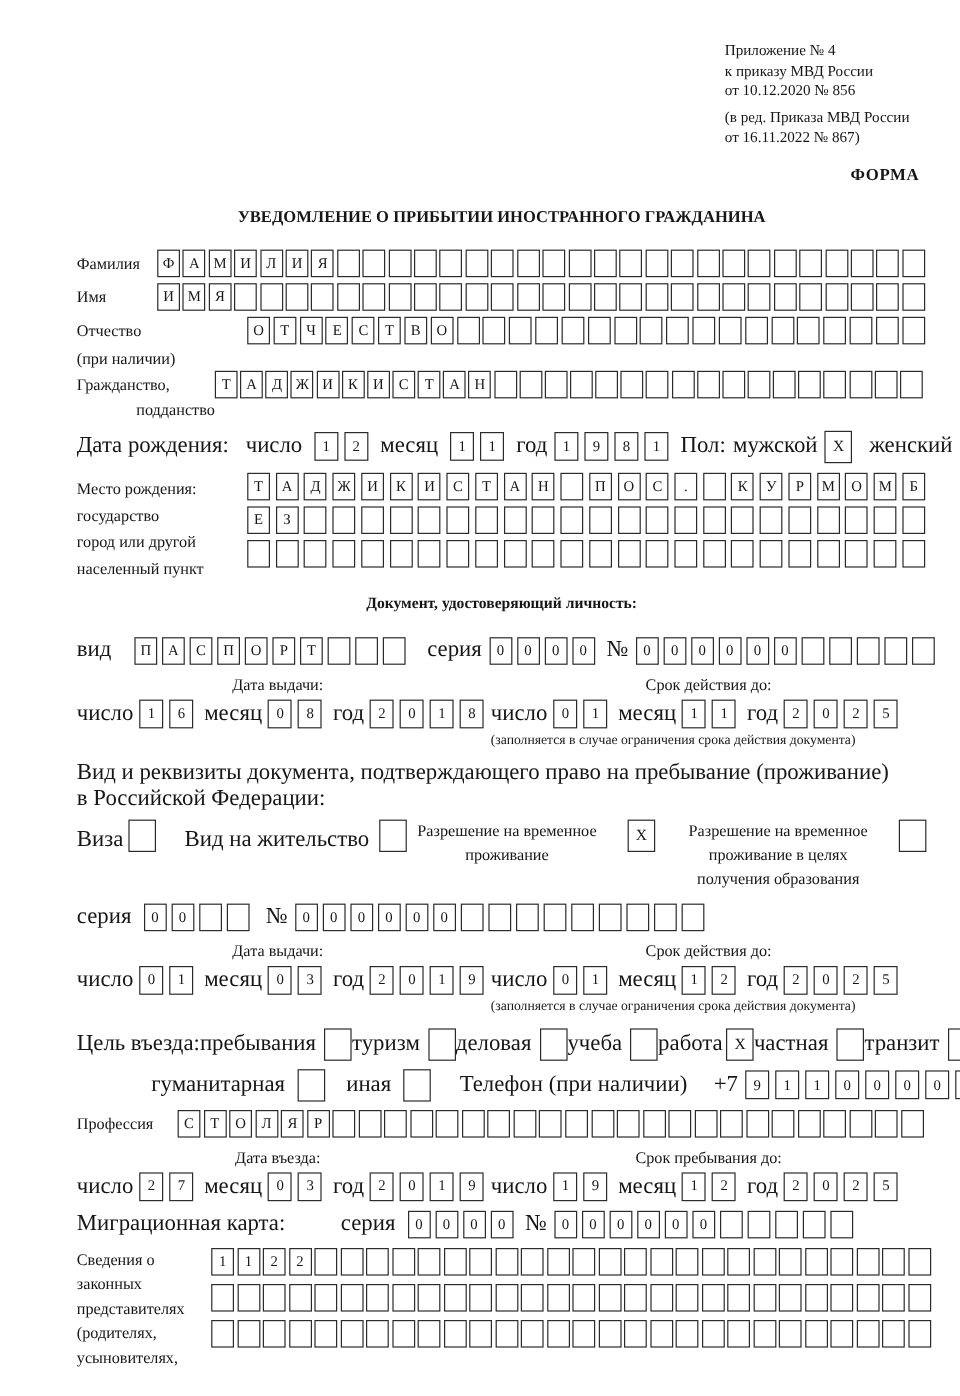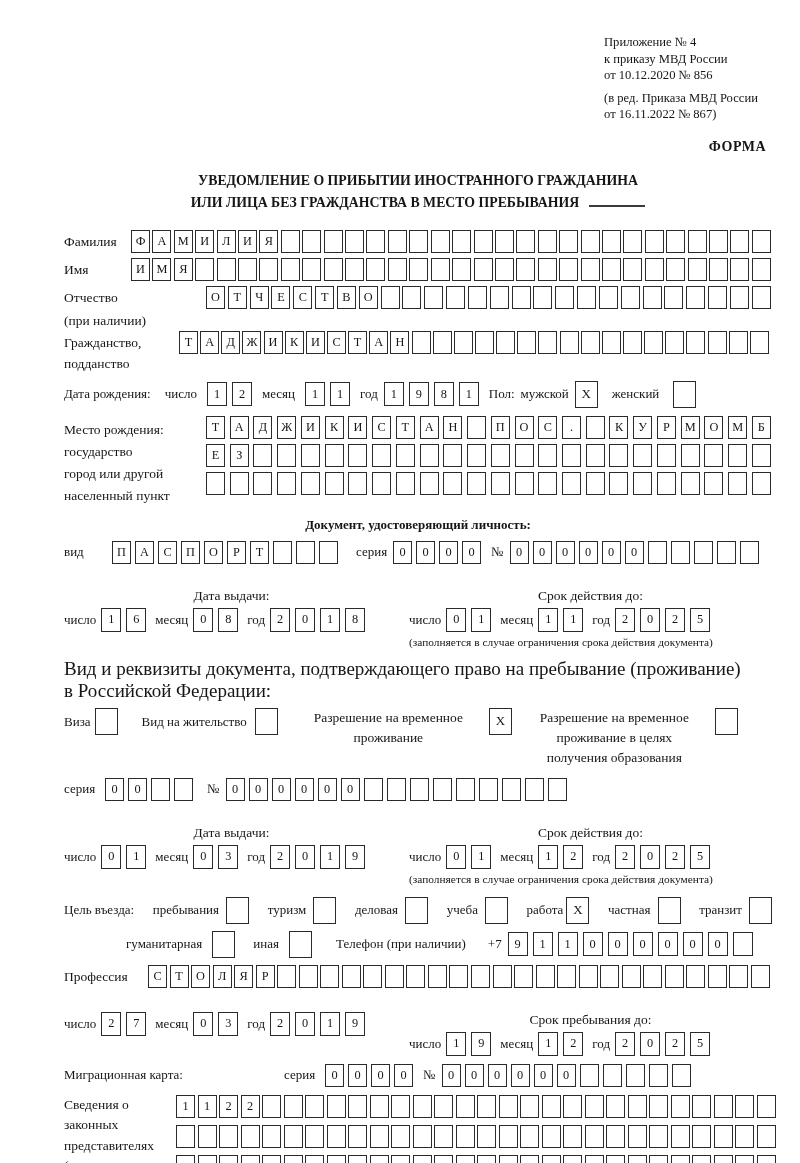--- a/index.html
+++ b/index.html
@@ -23,26 +23,26 @@
 
   .cells{display:flex;gap:2px;}
   .cells.stretch{justify-content:space-between;gap:0;}
   .cells.g4{gap:4px;}
   .cells.date{gap:5px;}
   .cell{box-sizing:border-box;flex:none;width:19px;height:23px;border:1.7px solid #2b2b2b;display:flex;align-items:center;justify-content:center;font-size:12.3px;background:#fff;}
   .date .cell{width:20px;height:24px;}
   .cell.lg{width:23px;height:27px;font-size:13px;}
 
   .inline{display:flex;align-items:center;flex-wrap:nowrap;}
-  .lbl{font-size:13px;flex:none;}
+  .lbl{font-size:19px;flex:none;}
   .gap6{margin-left:6px}.gap10{margin-left:10px}.gap14{margin-left:14px}.gap18{margin-left:18px}.gap24{margin-left:24px}
 
   .doc-heading{text-align:center;font-weight:bold;font-size:13px;margin-top:10px;}
 
-  .dates-row{display:flex;justify-content:space-between;margin-top:24px;}
+  .dates-row{display:flex;justify-content:space-between;margin-top:9px;}
   .dcol{display:flex;flex-direction:column;}
   .dcol.left{width:335px;}
   .dcol.right{width:363px;}
   .dcol .dhead{text-align:center;font-size:13.5px;margin-bottom:4px;}
   .dgroup{display:flex;align-items:center;}
   .dgroup .lbl{margin-right:5px;}
   .dgroup .cells{margin-right:9px;}
   .footnote-r{font-size:11.4px;text-align:left;margin-top:4px;}
 
   .intro{font-size:19px;line-height:22px;margin-top:10px;}
@@ -73,23 +73,20 @@
     <div>к приказу МВД России</div>
     <div>от 10.12.2020 № 856</div>
     <div class="ed">(в ред. Приказа МВД России</div>
     <div>от 16.11.2022 № 867)</div>
   </div>
 
   <div class="forma">ФОРМА</div>
 
   <div class="title">
     <div>УВЕДОМЛЕНИЕ О ПРИБЫТИИ ИНОСТРАННОГО ГРАЖДАНИНА</div>
-    <div>
-      <span>ИЛИ ЛИЦА БЕЗ ГРАЖДАНСТВА В МЕСТО ПРЕБЫВАНИЯ</span><span class="blank-line"></span>
-    </div>
   </div>
 
 
   <div class="frow" style="margin-top:16px;">
     <div class="flabel lw67">Фамилия</div>
     <div class="cells stretch w640">
         <div class="cell">Ф</div>
         <div class="cell">А</div>
         <div class="cell">М</div>
         <div class="cell">И</div>
@@ -189,21 +186,21 @@
         <div class="cell"></div>
         <div class="cell"></div>
         <div class="cell"></div>
         <div class="cell"></div>
       </div>
   </div>
 
   <div class="frow" style="margin-top:2px;">
     <div class="flabel lw115">
       <div>Гражданство,</div>
-      <div style="margin-top:4px;">подданство</div>
+      <div style="margin-top:4px;text-align:right;">подданство</div>
     </div>
     <div class="cells stretch w590">
         <div class="cell">Т</div>
         <div class="cell">А</div>
         <div class="cell">Д</div>
         <div class="cell">Ж</div>
         <div class="cell">И</div>
         <div class="cell">К</div>
         <div class="cell">И</div>
         <div class="cell">С</div>
@@ -340,21 +337,21 @@
           <div class="cell"></div>
           <div class="cell"></div>
           <div class="cell"></div>
           <div class="cell"></div>
         </div>
     </div>
   </div>
 
   <div class="doc-heading">Документ, удостоверяющий личность:</div>
 
-  <div class="inline" style="margin-top:8px;">
+  <div class="inline" style="margin-top:20px;">
     <span class="lbl lw48">вид</span>
     <div class="cells g4">
         <div class="cell">П</div>
         <div class="cell">А</div>
         <div class="cell">С</div>
         <div class="cell">П</div>
         <div class="cell">О</div>
         <div class="cell">Р</div>
         <div class="cell">Т</div>
         <div class="cell"></div>
@@ -622,20 +619,21 @@
         <div class="cell"></div>
         <div class="cell"></div>
         <div class="cell"></div>
         <div class="cell"></div>
         <div class="cell"></div>
       </div>
   </div>
 
   <div class="dates-row">
     <div class="dcol left">
+      <div class="dhead">Дата въезда:</div>
       <div class="dgroup">
         <span class="lbl">число</span>
         <div class="cells date">
             <div class="cell">2</div>
             <div class="cell">7</div>
           </div>
         <span class="lbl">месяц</span>
         <div class="cells date">
             <div class="cell">0</div>
             <div class="cell">3</div>

